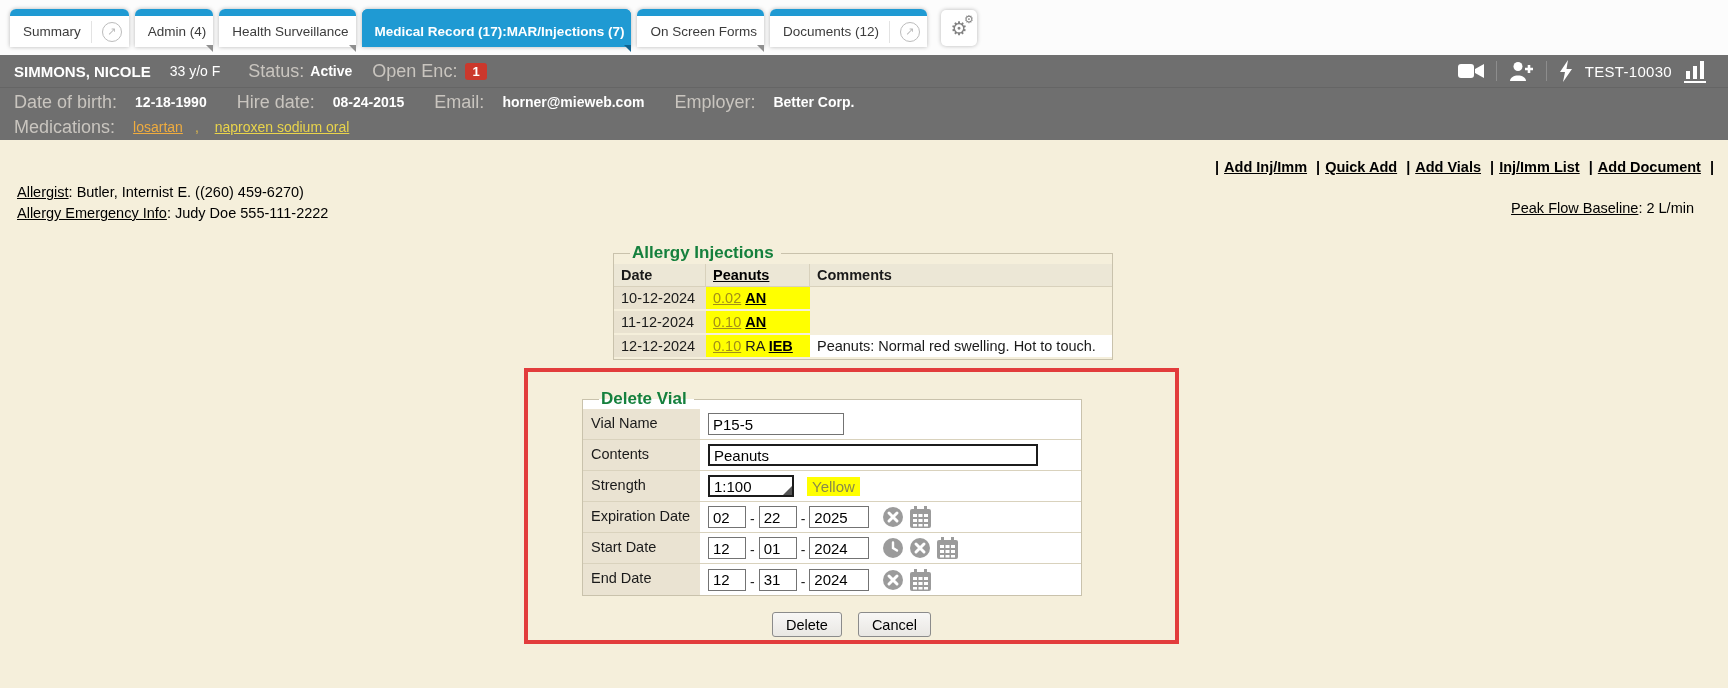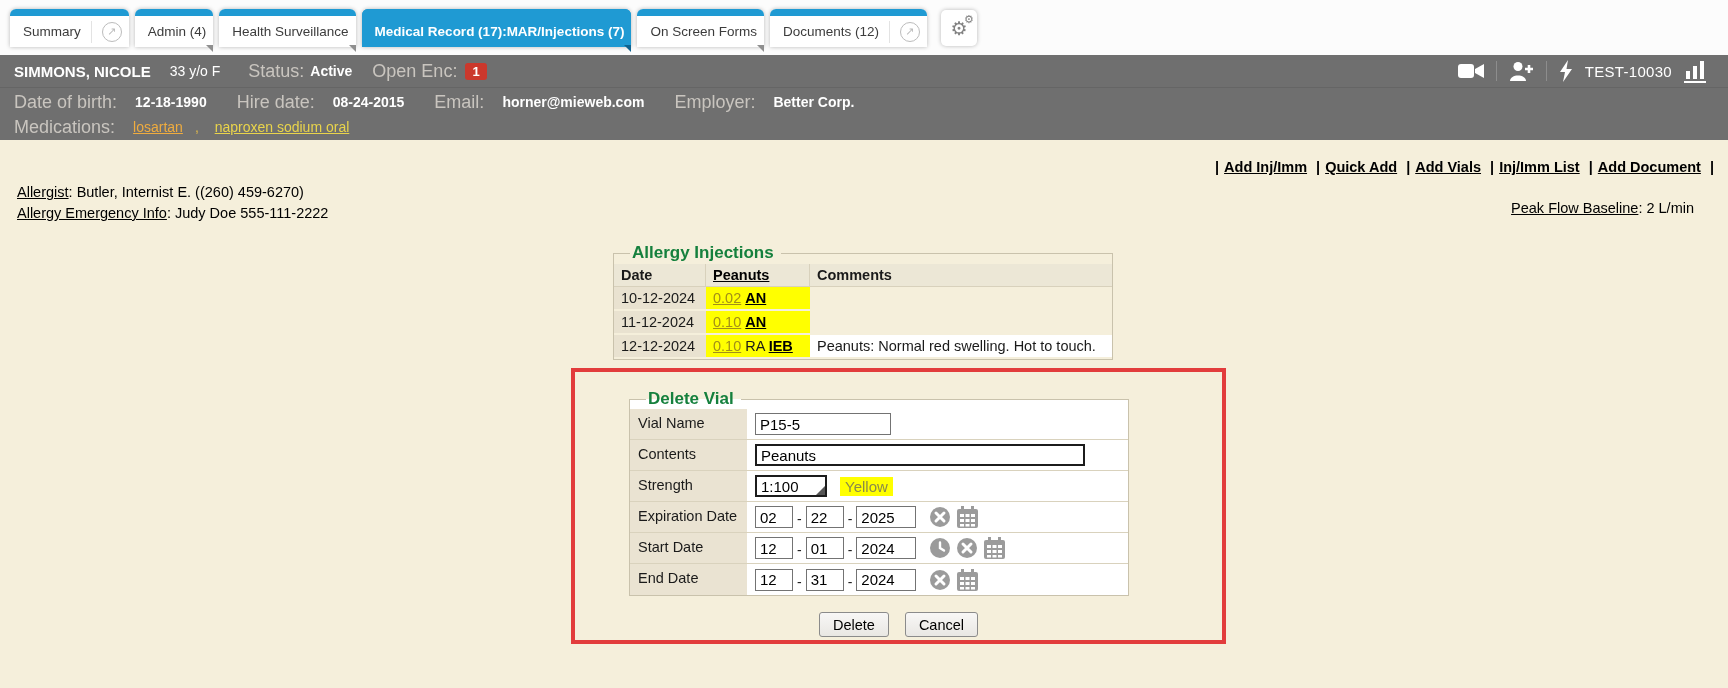--- a/index.html
+++ b/index.html
@@ -85,31 +85,31 @@
   .allergy-table th a { color:#000; text-decoration:underline; cursor:pointer; }
   .allergy-table td { padding:2px 7px; height:24px; vertical-align:middle; }
   td.c-date { background:#e9e2d0; border-bottom:2px solid #f5efdb; width:92px; white-space:nowrap; }
   td.c-dose { background:#ffff00; border-bottom:2px solid #f5efdb; width:104px; white-space:nowrap; }
   td.c-comment { background:#fff; border-bottom:2px solid #f5efdb; }
   td.c-comment.empty { background:transparent; }
   .dose-link { color:#a28f17; text-decoration:underline; cursor:pointer; }
   .code-flag { color:#000; font-weight:bold; text-decoration:underline; cursor:pointer; }
 
   
-  .redbox { position:absolute; left:571px; top:368px; width:655px; height:276px; border:4px solid #e23c3c; }
+  .redbox { position:absolute; left:524px; top:368px; width:655px; height:276px; border:4px solid #e23c3c; }
   .dv-fs { margin:17px 0 0 54px; width:500px; background:#fff; }
   .dv-row { display:flex; align-items:stretch; border-bottom:1px solid #d9d2bd; min-height:31px; }
   .dv-row:last-child { border-bottom:none; }
   .dv-label { width:117px; background:#eae3d2; padding:6px 8px 0 8px; font-size:14.5px; flex:none; }
   .dv-field { flex:1; background:#fff; display:flex; align-items:center; padding:3px 8px; }
   .dv-input { font-family:"Liberation Sans", sans-serif; font-size:15px; height:22px; border:1px solid #737373; padding:0 4px; background:#fff; color:#000; }
   .dv-input.thick { border:2px solid #1c1c1c; }
   .w-name { width:136px; }
   .w-contents { width:330px; }
-  .w-strength { width:72px; }
+  .w-strength { width:86px; }
   .grip-wrap { position:relative; display:inline-flex; }
   .resize-grip { position:absolute; right:2px; bottom:2px; width:0; height:0; border-bottom:9px solid #555; border-left:9px solid transparent; pointer-events:none; }
   .note-yellow { background:#ffff00; color:#8a8a4a; font-size:15px; padding:1px 5px; margin-left:13px; }
   .din { width:38px; } .din-yr { width:60px; }
   .dsep { margin:0 4px; color:#222; font-size:14px; position:relative; top:2px; }
   .dv-icons { display:flex; align-items:center; gap:5px; margin-left:13px; }
   .dv-icons svg { display:block; cursor:pointer; }
 
   .dv-buttons { display:flex; justify-content:center; gap:16px; margin-top:16px; }
   .btn {

